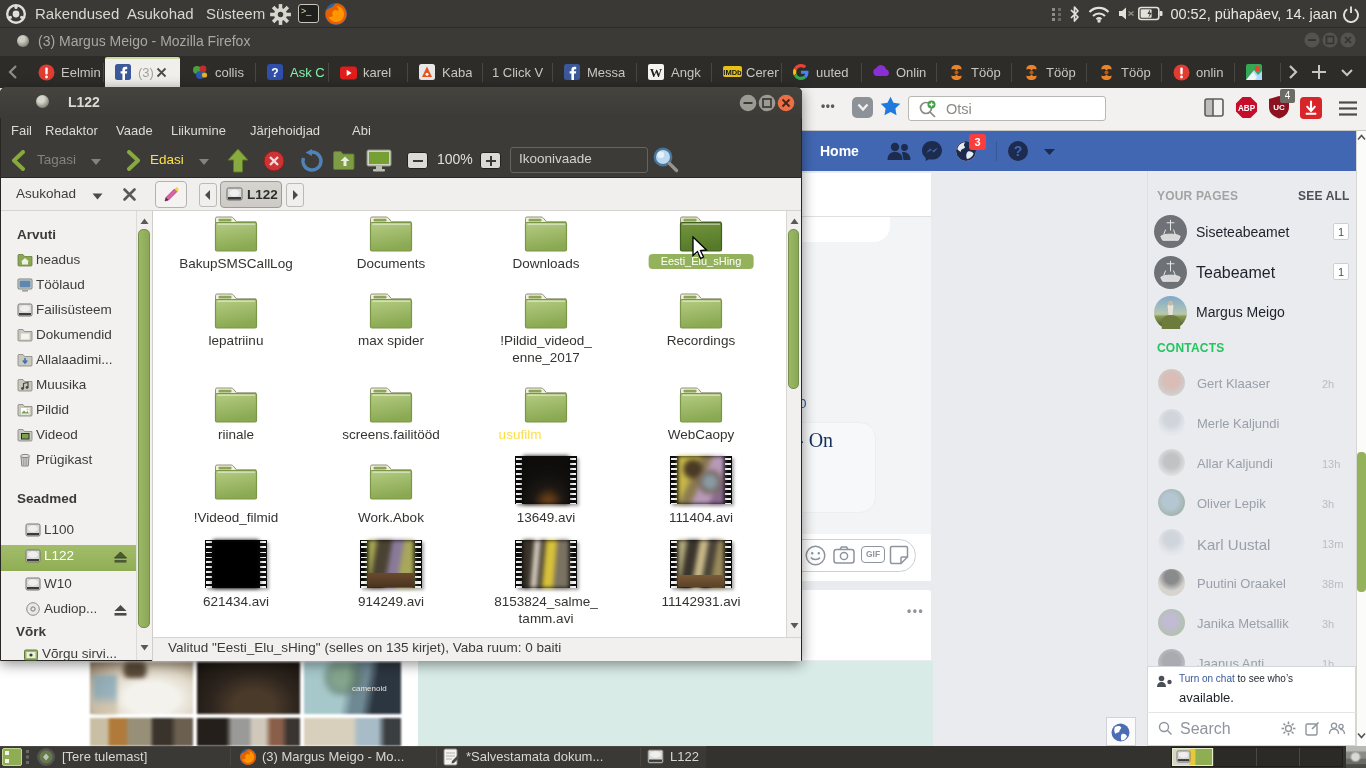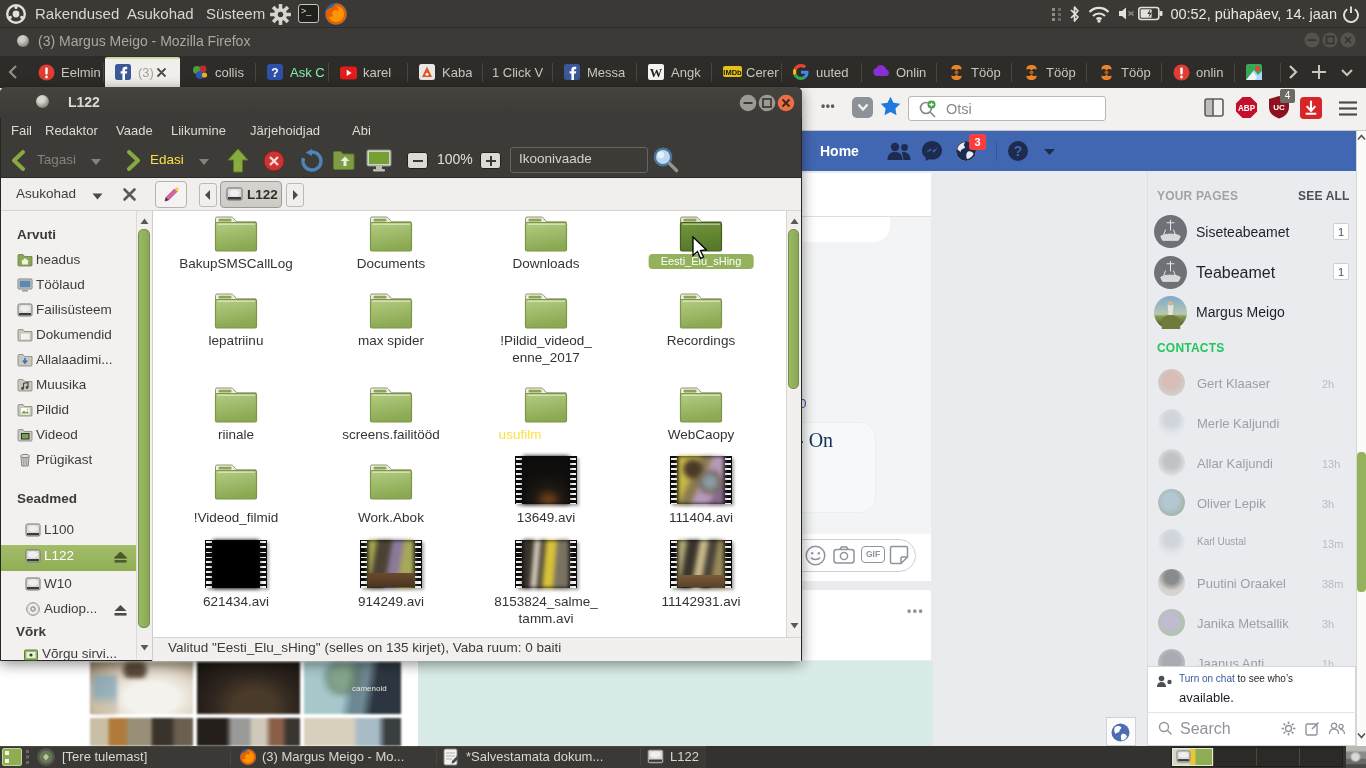--- a/index.html
+++ b/index.html
@@ -375,21 +375,21 @@
 <div class="ab tx" style="left:1322px;top:378px;font-size:11px;color:#b8bcc4;font-weight:normal;z-index:3;">2h</div>
 <div class="ab" style="left:1158px;top:409px;width:27px;height:27px;border-radius:50%;background:radial-gradient(circle at 50% 38%, #b8bec8 0 30%, #dfe3e8 65%);opacity:.5;z-index:3;"></div>
 <div class="ab tx" style="left:1197px;top:416px;font-size:13px;color:#9aa0aa;font-weight:normal;z-index:3;">Merle Kaljundi</div>
 <div class="ab" style="left:1158px;top:449px;width:27px;height:27px;border-radius:50%;background:radial-gradient(circle at 50% 45%, #9a9a9a 0 35%, #d5d5d5 70%);opacity:.5;z-index:3;"></div>
 <div class="ab tx" style="left:1197px;top:456px;font-size:13px;color:#9aa0aa;font-weight:normal;z-index:3;">Allar Kaljundi</div>
 <div class="ab tx" style="left:1322px;top:458px;font-size:11px;color:#b8bcc4;font-weight:normal;z-index:3;">13h</div>
 <div class="ab" style="left:1158px;top:489px;width:27px;height:27px;border-radius:50%;background:radial-gradient(circle at 45% 45%, #7fa2b5 0 35%, #5a7a62 75%);opacity:.5;z-index:3;"></div>
 <div class="ab tx" style="left:1197px;top:496px;font-size:13px;color:#9aa0aa;font-weight:normal;z-index:3;">Oliver Lepik</div>
 <div class="ab tx" style="left:1322px;top:498px;font-size:11px;color:#b8bcc4;font-weight:normal;z-index:3;">3h</div>
 <div class="ab" style="left:1158px;top:529px;width:27px;height:27px;border-radius:50%;background:radial-gradient(circle at 50% 38%, #b8bec8 0 30%, #dfe3e8 65%);opacity:.5;z-index:3;"></div>
-<div class="ab tx" style="left:1197px;top:536px;font-size:10px;color:#9aa0aa;font-weight:normal;z-index:3;text-align:right;">Karl Uustal</div>
+<div class="ab tx" style="left:1197px;top:536px;font-size:15px;color:#9aa0aa;font-weight:normal;z-index:3;text-align:right;">Karl Uustal</div>
 <div class="ab tx" style="left:1322px;top:538px;font-size:11px;color:#b8bcc4;font-weight:normal;z-index:3;">13m</div>
 <div class="ab" style="left:1158px;top:569px;width:27px;height:27px;border-radius:50%;background:radial-gradient(circle at 50% 30%, #2a2a2a 0 28%, #c5bdb2 60%);opacity:.5;z-index:3;"></div>
 <div class="ab tx" style="left:1197px;top:576px;font-size:13px;color:#9aa0aa;font-weight:normal;z-index:3;">Puutini Oraakel</div>
 <div class="ab tx" style="left:1322px;top:578px;font-size:11px;color:#b8bcc4;font-weight:normal;z-index:3;">38m</div>
 <div class="ab" style="left:1158px;top:609px;width:27px;height:27px;border-radius:50%;background:radial-gradient(circle at 45% 45%, #9a8ab8 0 30%, #7a9a6a 70%);opacity:.5;z-index:3;"></div>
 <div class="ab tx" style="left:1197px;top:616px;font-size:13px;color:#9aa0aa;font-weight:normal;z-index:3;">Janika Metsallik</div>
 <div class="ab tx" style="left:1322px;top:618px;font-size:11px;color:#b8bcc4;font-weight:normal;z-index:3;">3h</div>
 <div class="ab" style="left:1158px;top:649px;width:27px;height:27px;border-radius:50%;background:radial-gradient(circle at 50% 45%, #6a6a72 0 40%, #9a9aa2 75%);opacity:.5;z-index:3;"></div>
 <div class="ab tx" style="left:1197px;top:656px;font-size:13px;color:#9aa0aa;font-weight:normal;z-index:3;">Jaanus Anti</div>
 <div class="ab tx" style="left:1322px;top:658px;font-size:11px;color:#b8bcc4;font-weight:normal;z-index:3;">1h</div>

